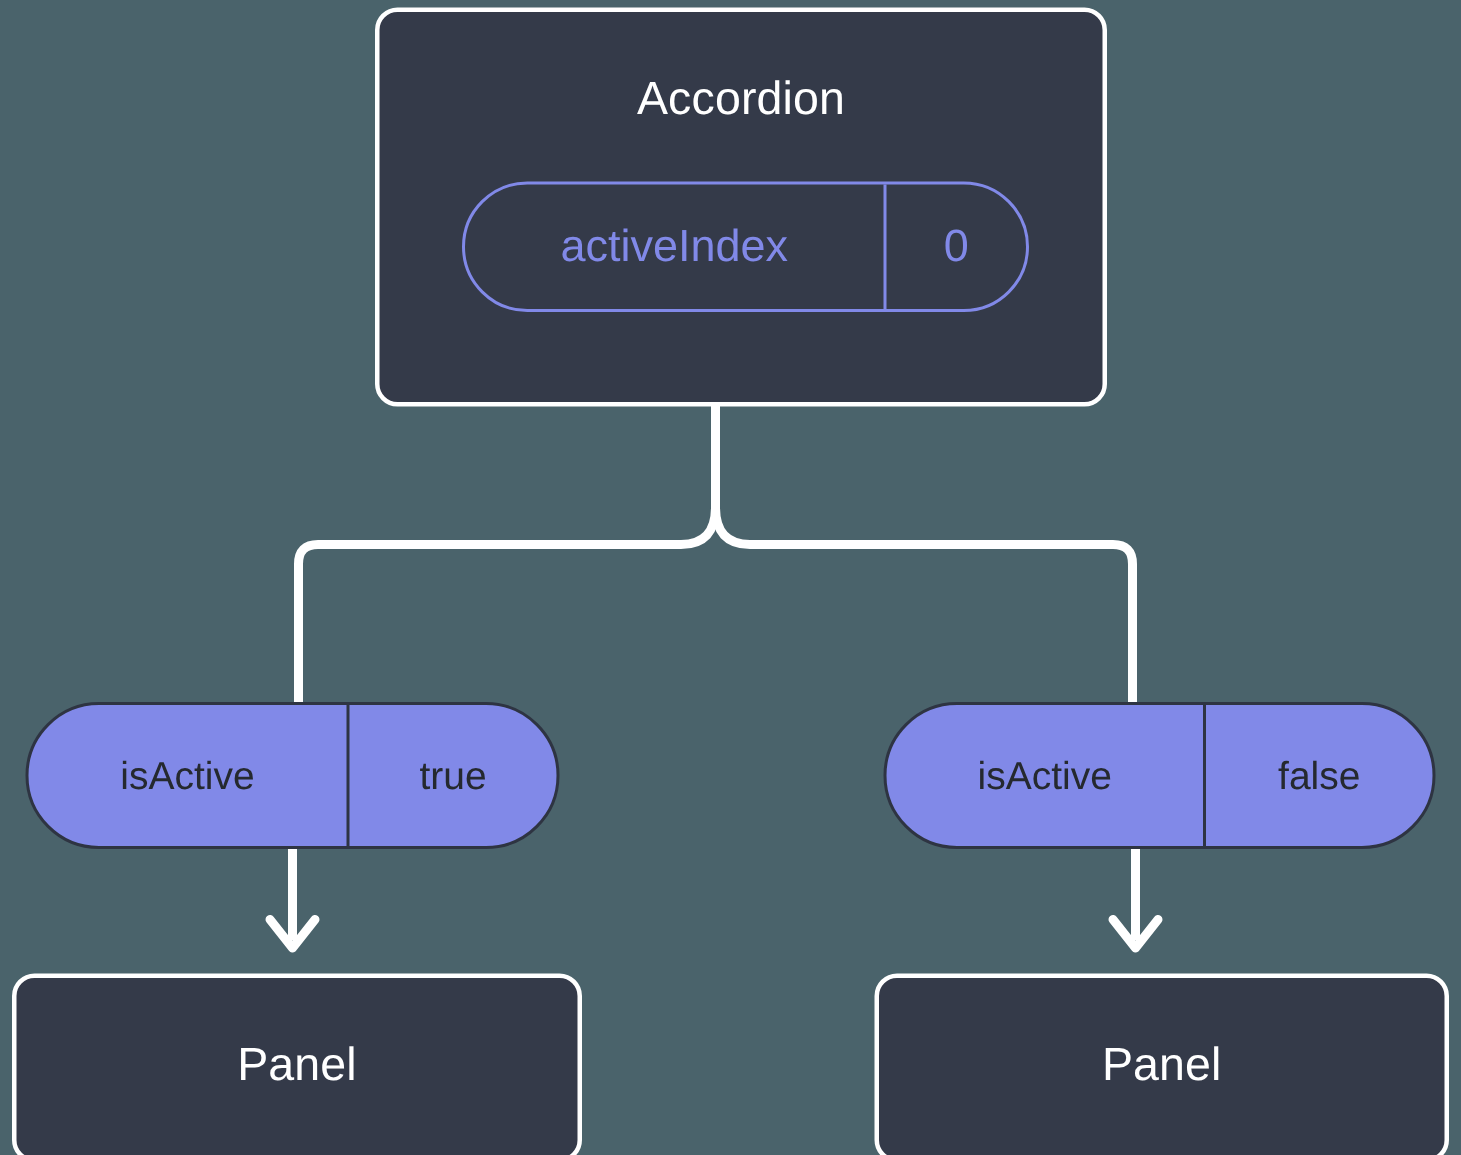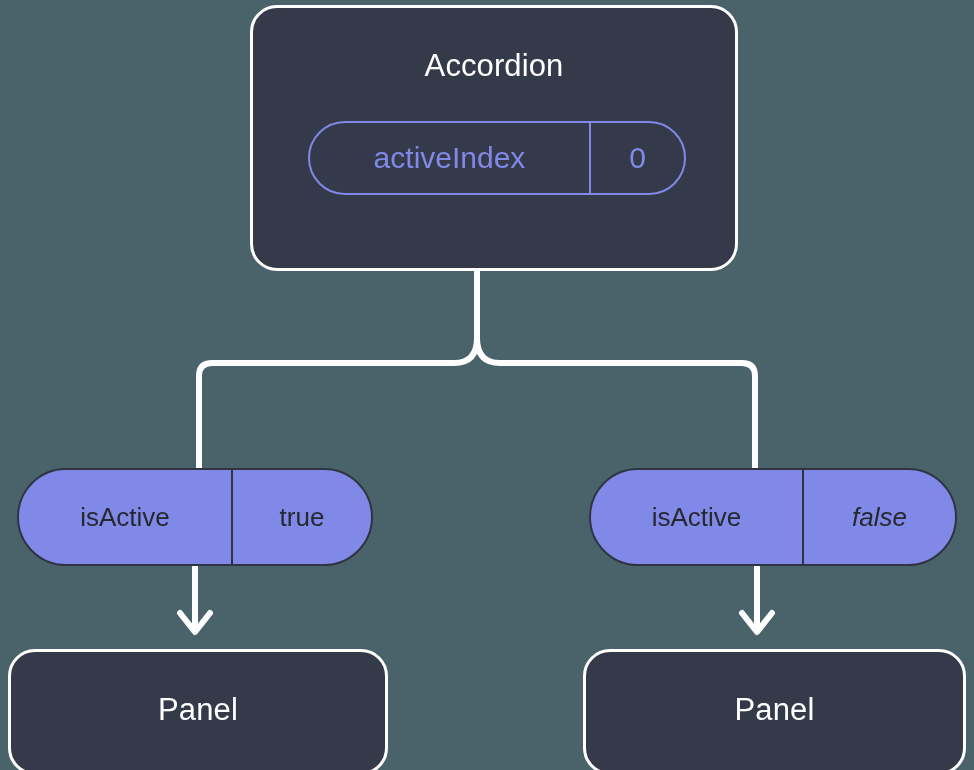--- a/index.html
+++ b/index.html
@@ -34,21 +34,21 @@
     pointer-events: none;
   }
 
   
   .component-box {
     position: absolute;
     z-index: 2;
     box-sizing: border-box;
     background: #343a49;
     border: 3px solid #ffffff;
-    border-radius: 27px;
+    border-radius: 15px;
     display: flex;
     flex-direction: column;
     align-items: center;
   }
 
   .component-title {
     color: #ffffff;
     font-size: 31px;
     font-weight: 400;
     letter-spacing: 0.1px;
@@ -65,21 +65,21 @@
     justify-content: flex-start;
     padding-top: 42px;
   }
 
   
   .state-pill-outline {
     position: absolute;
     left: 55px;
     top: 113px;
     width: 378px;
-    height: 74px;
+    height: 87px;
     box-sizing: border-box;
     border: 2px solid #8189e8;
     border-radius: 53px;
     display: flex;
     align-items: stretch;
     background: transparent;
   }
   .state-pill-outline .pill-key {
     flex: 0 0 279px;
     display: flex;
@@ -139,21 +139,21 @@
   }
   #pill-isactive-true .pill-key { flex: 0 0 212px; }
   #pill-isactive-true .pill-value { flex: 1 1 auto; }
 
   #pill-isactive-false {
     left: 589px;
     top: 468px;
     width: 368px;
   }
   #pill-isactive-false .pill-key { flex: 0 0 211px; }
-  #pill-isactive-false .pill-value { flex: 1 1 auto; font-style: italic; }
+  #pill-isactive-false .pill-value { flex: 1 1 auto; }
 
   
   #node-panel-left {
     left: 8px;
     top: 649px;
     width: 380px;
     height: 126px;
     justify-content: center;
   }
   #node-panel-right {

